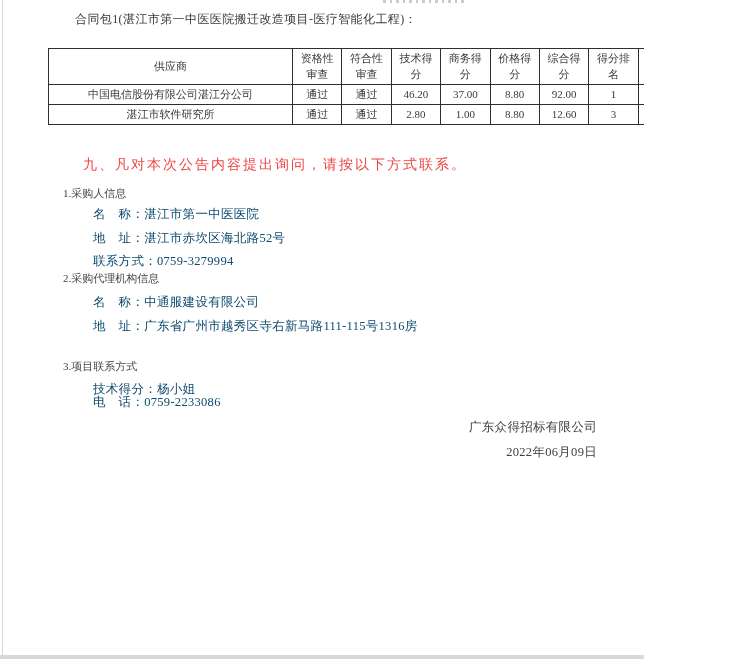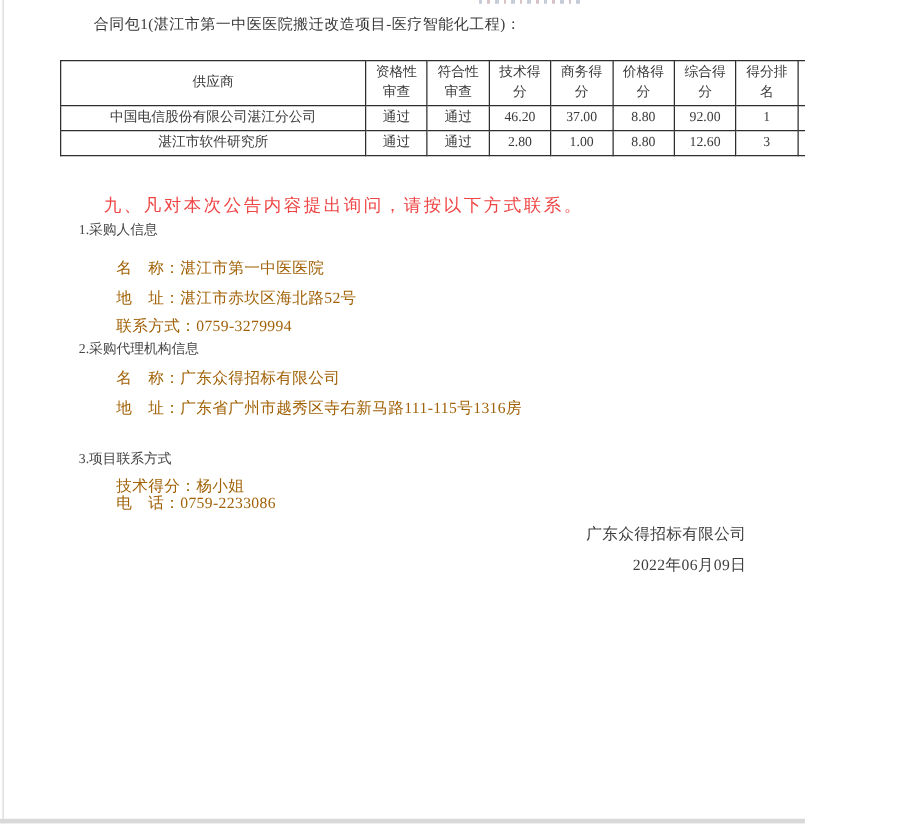--- a/index.html
+++ b/index.html
@@ -20,21 +20,21 @@
   }
   .results-table td,.results-table th{
     border:1px solid #2e2e2e;text-align:center;vertical-align:middle;
     font-size:11px;font-weight:normal;line-height:1.4;padding:0 4px;color:#3a3a3a;
     overflow:hidden;
   }
   .results-table thead tr{height:36px;}
   .results-table tbody tr{height:20px;}
   .sec-heading{position:absolute;left:40px;top:156px;font-size:14px;letter-spacing:2px;color:#ef4444;margin-left:43px;}
   .sub-heading{position:absolute;left:63px;font-size:11px;color:#454545;}
-  .detail-line{position:absolute;left:93px;font-size:12.5px;color:#a16207;letter-spacing:.3px;}
+  .detail-line{position:absolute;left:93px;font-size:12.5px;color:#0c4a6e;letter-spacing:.3px;}
   .signoff{position:absolute;right:47px;text-align:right;font-size:12.5px;color:#3e3e3e;letter-spacing:.3px;}
 </style>
 </head>
 <body>
 
 <div class="screen">
 
   <div class="page-edge-left"></div>
   <div class="clipped-fragment"></div>
 
@@ -86,27 +86,27 @@
         <td>8.80</td>
         <td>12.60</td>
         <td>3</td>
         <td>3</td>
       </tr>
     </tbody>
   </table>
 
   <div class="sec-heading">九、凡对本次公告内容提出询问，请按以下方式联系。</div>
 
-  <div class="sub-heading" style="top:176px">1.采购人信息</div>
+  <div class="sub-heading" style="top:186px">1.采购人信息</div>
   <div class="detail-line" style="top:206px">名　称：湛江市第一中医医院</div>
   <div class="detail-line" style="top:230px">地　址：湛江市赤坎区海北路52号</div>
   <div class="detail-line" style="top:253px">联系方式：0759-3279994</div>
 
   <div class="sub-heading" style="top:271px">2.采购代理机构信息</div>
-  <div class="detail-line" style="top:294px">名　称：广东众得招标有限公司</div>
+  <div class="detail-line" style="top:294px">名　称：中通服建设有限公司</div>
   <div class="detail-line" style="top:318px">地　址：广东省广州市越秀区寺右新马路111-115号1316房</div>
 
   <div class="sub-heading" style="top:359px">3.项目联系方式</div>
   <div class="detail-line" style="top:381px">技术得分：杨小姐</div>
   <div class="detail-line" style="top:394px">电　话：0759-2233086</div>
 
   <div class="signoff" style="top:419px">广东众得招标有限公司</div>
   <div class="signoff" style="top:444px">2022年06月09日</div>
 
   <div class="page-edge-bottom"></div>

